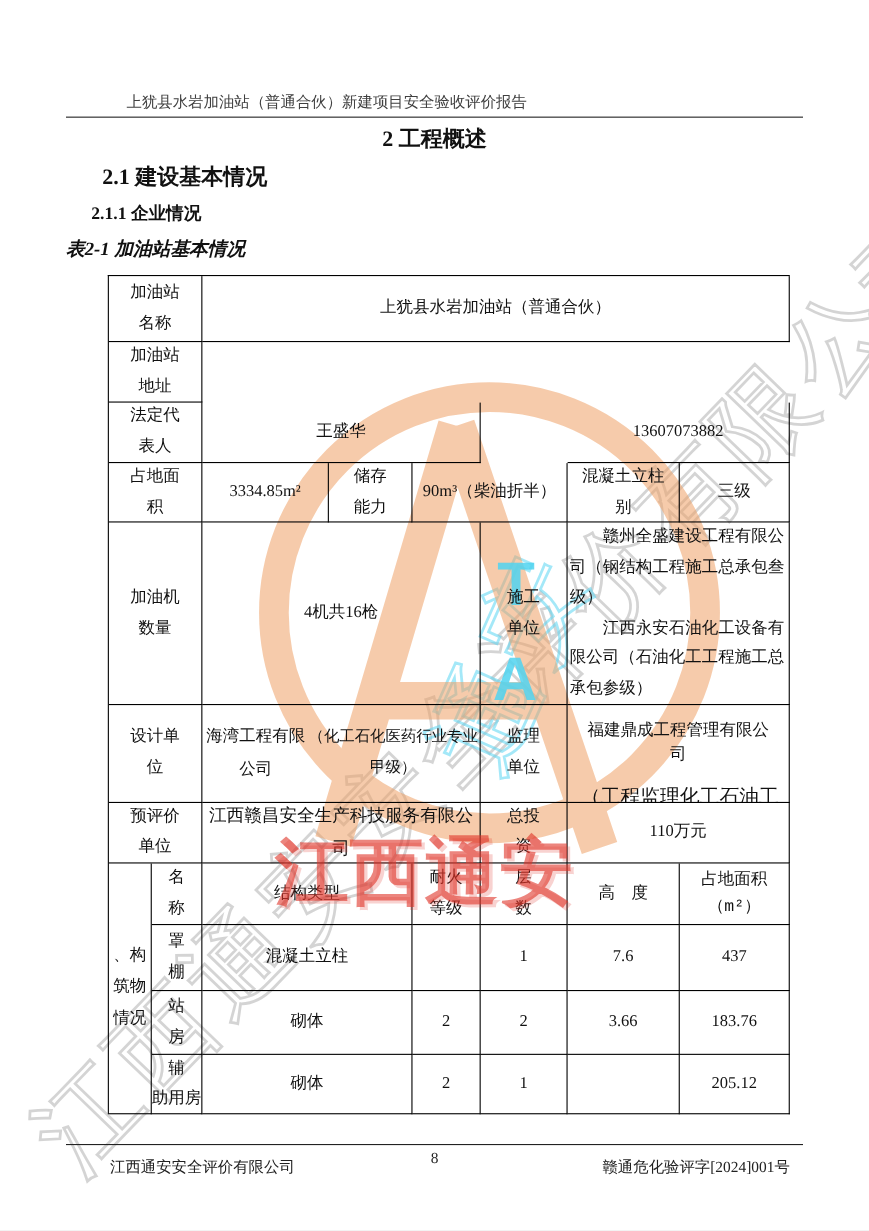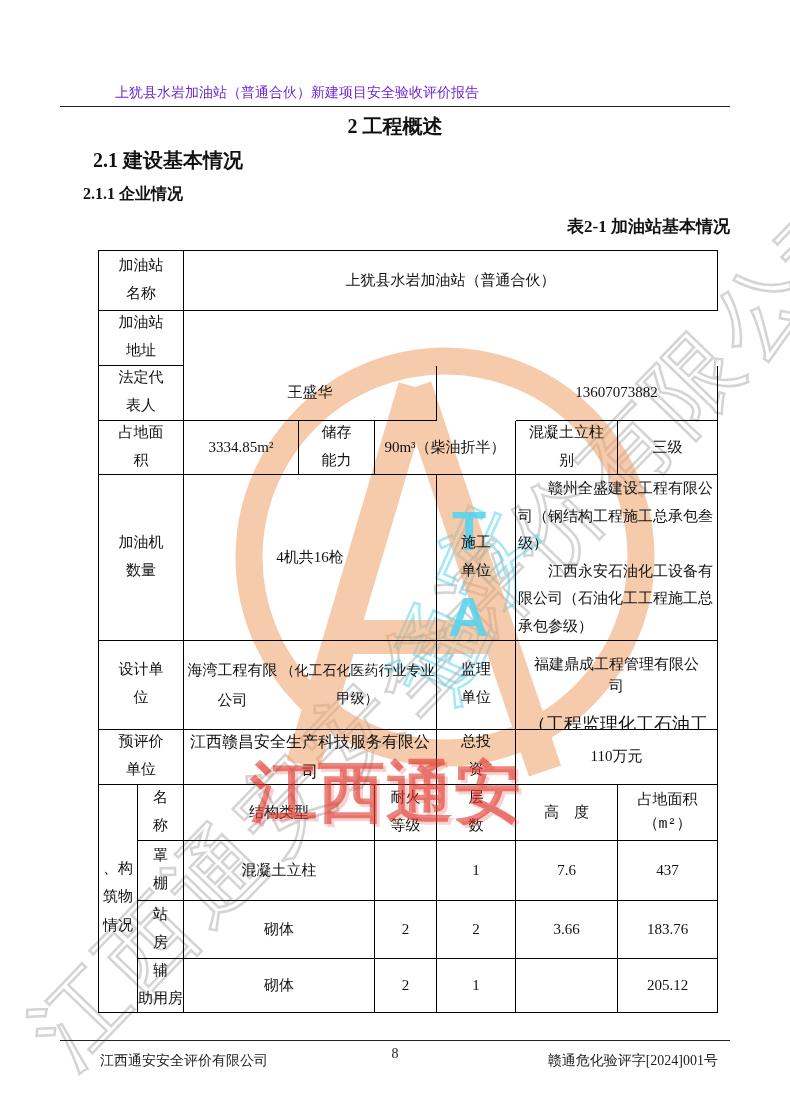--- a/index.html
+++ b/index.html
@@ -16,28 +16,28 @@
   .wm-logo{left:225px;top:335px;z-index:0;opacity:.55;}
   .wm-ta{position:absolute;color:rgba(80,212,240,.85);font-family:"Liberation Sans",sans-serif;
     font-weight:bold;z-index:0;}
   .wm-t{left:452px;top:498px;font-size:56px;}
   .wm-a{left:448px;top:584px;font-size:56px;}
   .wm-red{left:250px;top:720px;font-size:67px;font-weight:bold;letter-spacing:1px;
     color:rgba(224,52,40,.60);text-shadow:3px 3px 0 rgba(224,52,40,.22);
     font-family:"Liberation Sans",sans-serif;z-index:2;margin-top:27px;}
   
   .content{position:relative;z-index:1;}
-  .doc-header{position:absolute;left:115px;top:84px;font-size:14px;color:#6d28d9;}
+  .doc-header{position:absolute;left:115px;top:84px;font-size:14px;color:#404040;}
   .header-rule{position:absolute;left:60px;top:106px;width:670px;border-top:1.6px solid #222;}
   .doc-title{position:absolute;left:60px;top:113px;width:670px;text-align:center;
     font-size:20px;font-weight:bold;}
   .sec1{position:absolute;left:93px;top:147px;font-size:20px;font-weight:bold;}
   .sec2{position:absolute;left:83px;top:184px;font-size:16px;font-weight:bold;}
-  .tbl-title{position:absolute;left:60px;top:215px;width:670px;text-align:right;
-    font-size:17px;font-weight:bold;}
+  .tbl-title{position:absolute;left:60px;top:215px;width:670px;text-align:left;
+    font-size:17px;font-weight:bold;font-style:italic;}
   
   .tbl{position:absolute;left:98px;top:250px;display:grid;
     grid-template-columns:39px 46px 115px 76px 62px 79px 102px 100px;
     grid-template-rows:60px 55px 55px 54px 166px 89px 55px 56px 60px 58px 54px;
     border-left:1.5px solid #000;border-top:1.5px solid #000;box-sizing:border-box;}
   .c{border-right:1px solid #000;border-bottom:1px solid #000;box-sizing:border-box;
     display:flex;align-items:center;justify-content:center;text-align:center;
     font-size:15px;line-height:1.85;padding:1px;overflow:hidden;}
   .pre{white-space:pre-line;font-family:Liberation Mono, monospace;}
   .blk{display:block;text-align:left;padding:0 2px;}

